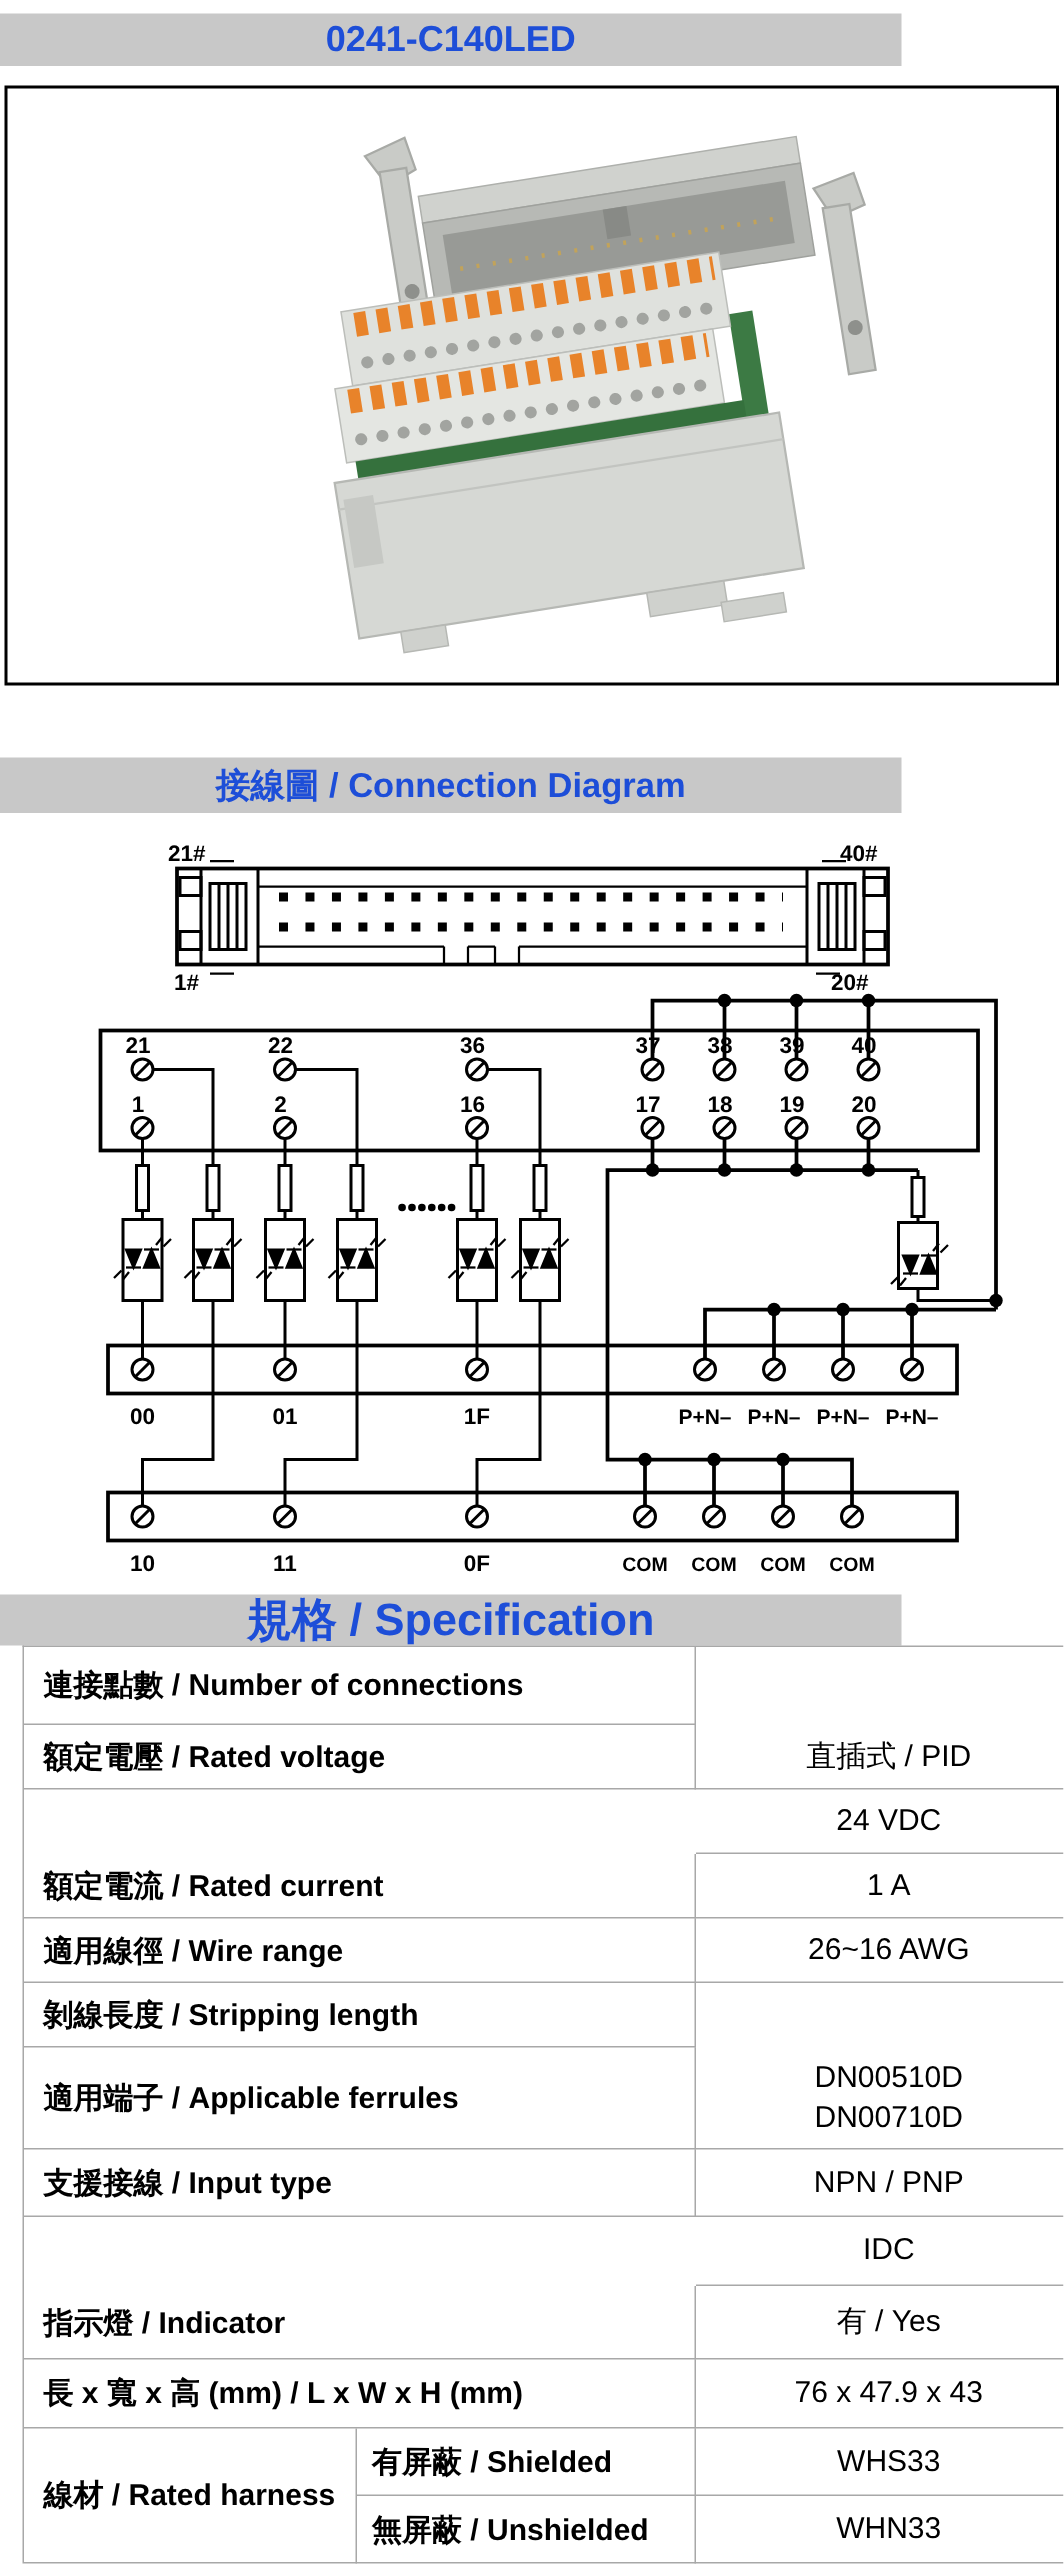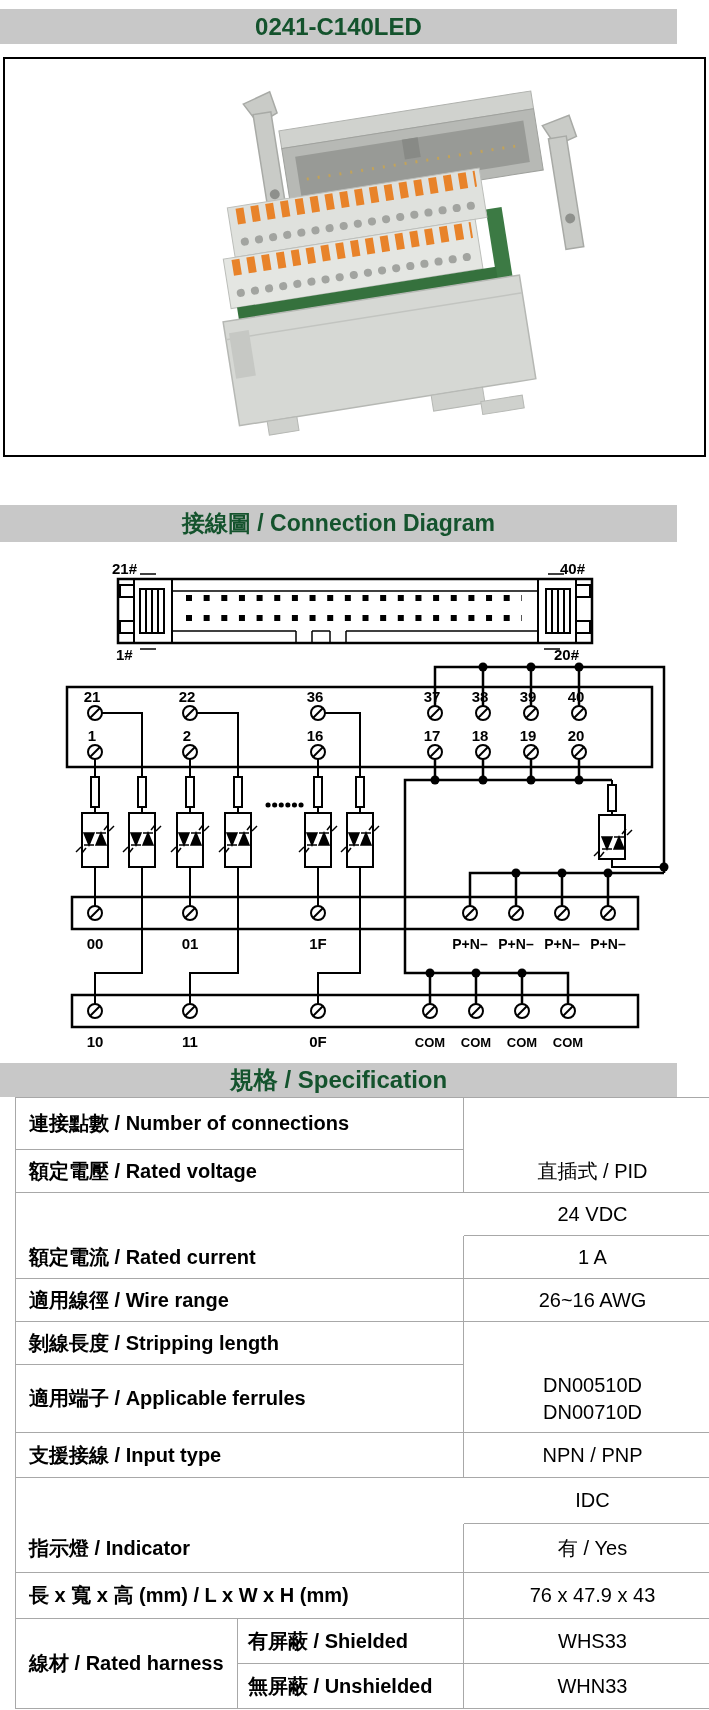--- a/index.html
+++ b/index.html
@@ -2,27 +2,27 @@
 <html><head>
 <meta charset="utf-8">
 <style>
   html,body{margin:0;padding:0;background:#ffffff;}
   .page{
     position:relative;width:709px;height:1710px;background:#fff;
     font-family:"Liberation Sans","DejaVu Sans",sans-serif;color:#000;
     overflow:hidden;
   }
   .gray-bar{
-    position:absolute;left:0;width:677px;background:#c8c8c8;
+    position:absolute;left:0;width:601px;background:#c8c8c8;
     display:flex;align-items:center;justify-content:center;
-    font-weight:bold;color:#14532d;
+    font-weight:bold;color:#1d4ed8;
   }
   .title-bar{top:9px;height:35px;font-size:24px;}
   .bar-conn{top:505px;height:37px;font-size:23px;}
-  .bar-spec{top:1063px;height:34px;font-size:24px;}
+  .bar-spec{top:1063px;height:34px;font-size:30px;}
   .photo-frame{
     position:absolute;left:3px;top:57px;width:699px;height:396px;
     border:2px solid #000;background:#fff;
   }
   .diagram-svg{position:absolute;left:0;top:555px;}
   
   .spec-table{
     position:absolute;left:1px;top:1097px;width:706px;
     display:grid;
     grid-template-columns:222px 226px 258px;

